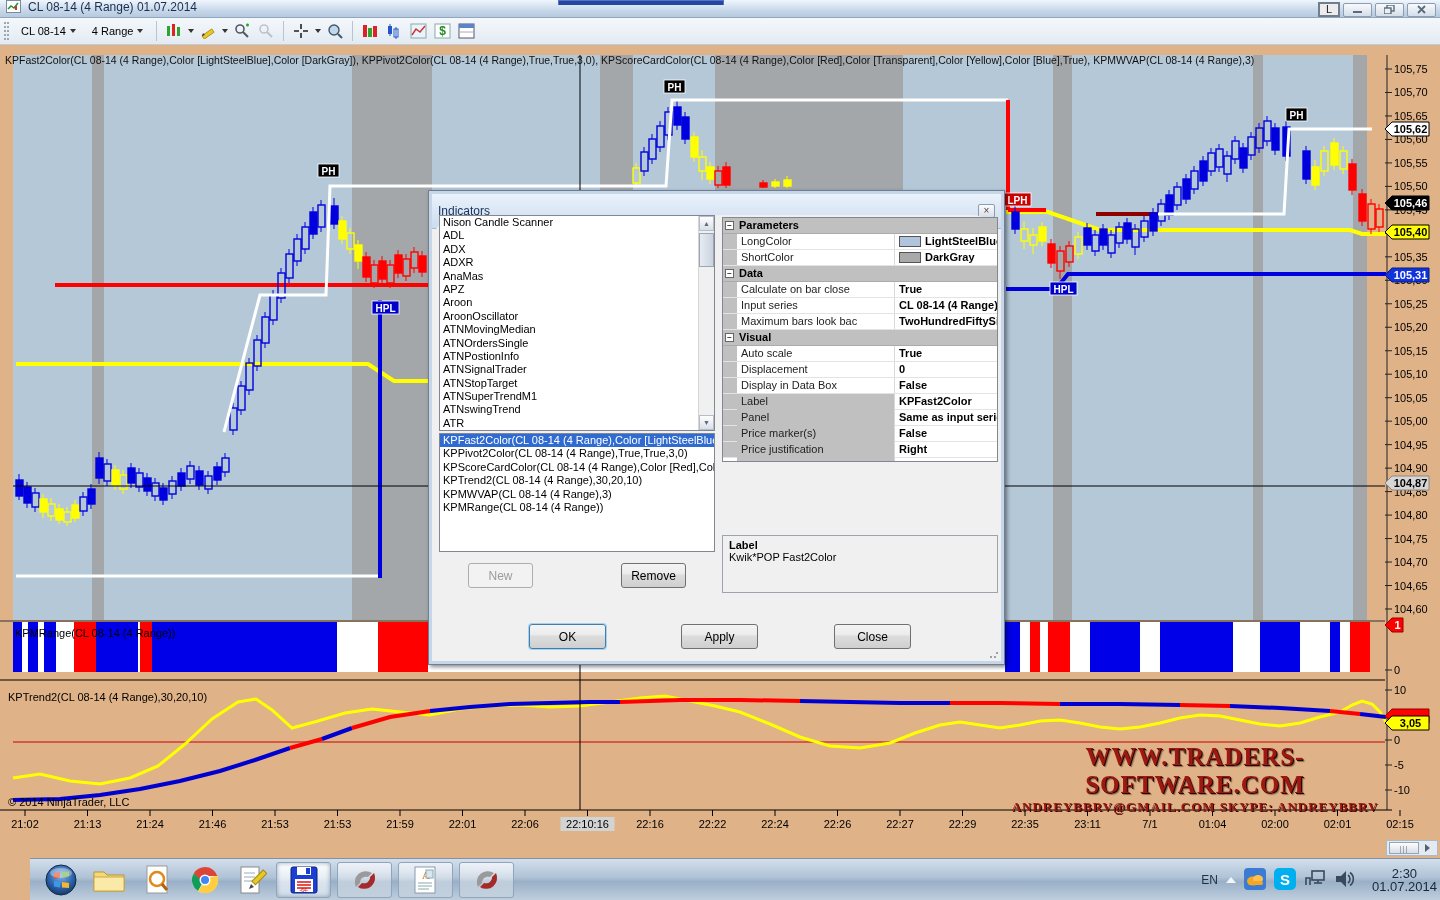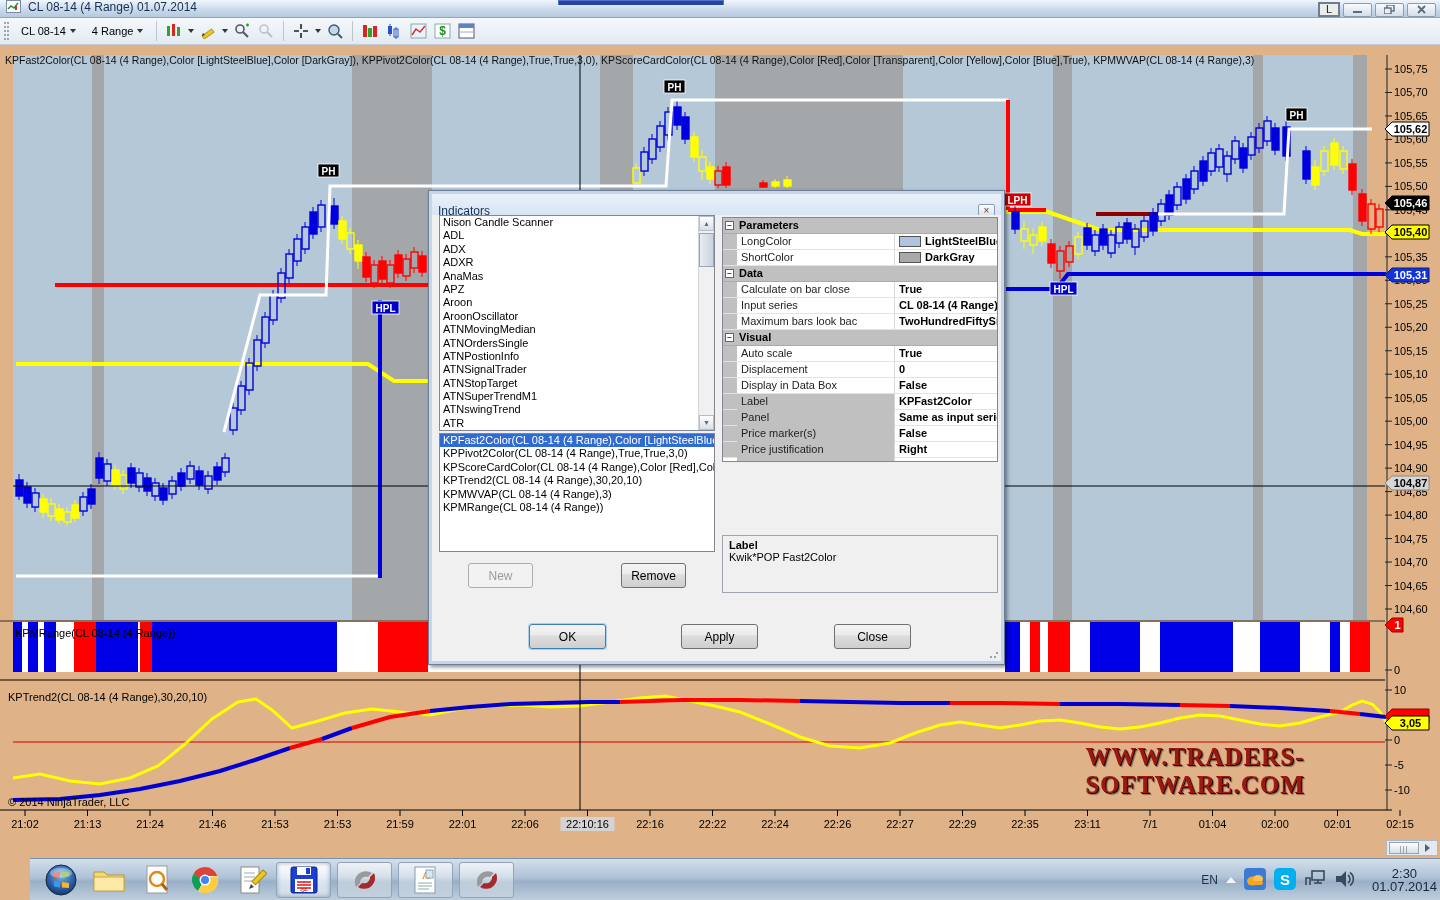--- a/index.html
+++ b/index.html
@@ -41,21 +41,21 @@
     display:flex;align-items:center;justify-content:center;color:#7A8798;font-size:8px;letter-spacing:1px;}
   .harrow{margin-left:6px;width:0;height:0;border-top:4px solid transparent;border-bottom:4px solid transparent;border-left:5px solid #55606E;}
   
   .dialog{position:absolute;left:428px;top:145px;width:577px;height:475px;z-index:10;
     background:#F0F0F0;border:1px solid #6E7E96;box-shadow:2px 2px 4px rgba(0,0,0,.45), inset 0 0 0 3px #C6D6E8;}
   .dlg-title{position:absolute;left:3px;top:3px;right:3px;height:35px;
     background:linear-gradient(#EAF2FB,#CCDCEF);border-bottom:1px solid #A8BACE;display:flex;align-items:center;padding:16px 6px;}
   .dlg-title-text{font-size:12px;color:#15315B;}
   .dlg-close{margin-left:auto;width:17px;height:14px;border:1px solid #8E9CAE;border-radius:2px;
     background:linear-gradient(#FBFCFD,#D6DEE8);color:#5A3B3B;font-size:10px;line-height:12px;text-align:center;}
-  .dlg-body{position:absolute;left:3px;top:24px;right:3px;bottom:3px;background:#F0F0F0;}
+  .dlg-body{position:absolute;left:3px;top:24px;right:3px;bottom:3px;background:#F0F0F0;border-radius:29px;}
   .list{position:absolute;background:#FFF;border:1px solid #828790;font-size:11px;overflow:hidden;}
   .avail{left:7px;top:0px;width:276px;height:216px;}
   .sel{left:7px;top:218px;width:276px;height:119px;}
   .list-row{height:13.4px;line-height:13.4px;padding-left:3px;white-space:nowrap;overflow:hidden;}
   .list-row.selected{background:#2F6BD0;color:#FFF;}
   .vscroll{position:absolute;right:0;top:0;bottom:0;width:16px;background:#F0F0F0;border-left:1px solid #D5D5D5;}
   .sb-btn{height:15px;background:linear-gradient(#FEFEFE,#D9DFE8);border:1px solid #B5BDC9;color:#5E6B7A;
     font-size:7px;text-align:center;line-height:13px;}
   .sb-btn.down{position:absolute;bottom:0;left:0;right:0;}
   .sb-btn.up{position:absolute;top:0;left:0;right:0;}
@@ -757,20 +757,21 @@
         </g>
         <g>
           <text x="15" y="592" font-size="11" fill="#000" font-family="Liberation Sans, sans-serif">KPMRange(CL 08-14 (4 Range))</text>
           <text x="8" y="656" font-size="11" fill="#000" font-family="Liberation Sans, sans-serif">KPTrend2(CL 08-14 (4 Range),30,20,10)</text>
           <text x="8" y="761" font-size="11" fill="#000" font-family="Liberation Sans, sans-serif">© 2014 NinjaTrader, LLC</text>
         </g>
       </svg>
     <div class="ind-header">KPFast2Color(CL 08-14 (4 Range),Color [LightSteelBlue],Color [DarkGray]), KPPivot2Color(CL 08-14 (4 Range),True,True,3,0), KPScoreCardColor(CL 08-14 (4 Range),Color [Red],Color [Transparent],Color [Yellow],Color [Blue],True), KPMWVAP(CL 08-14 (4 Range),3)</div>
     <div class="watermark">
       <div class="wm1">WWW.TRADERS-SOFTWARE.COM</div>
+      <div class="wm2">ANDREYBBRV@GMAIL.COM   SKYPE: ANDREYBBRV</div>
     </div>
     <div class="hscroll-mini">
       <div class="hthumb">|||</div>
       <div class="harrow"></div>
     </div>
 
     <div class="dialog">
       <div class="dlg-title">
         <span class="dlg-title-text">Indicators</span>
         <span class="dlg-close">×</span>

